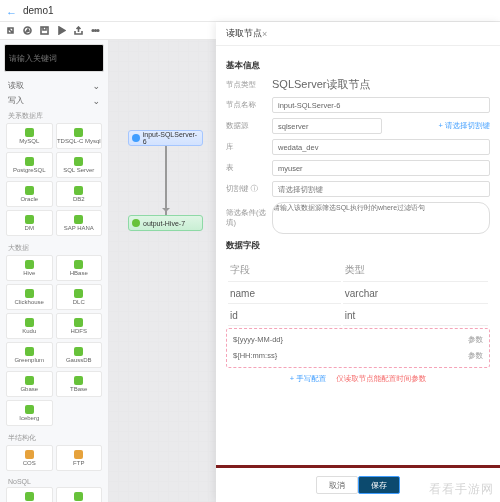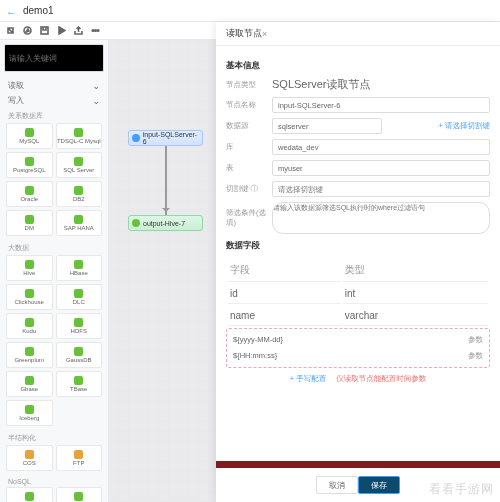--- a/index.html
+++ b/index.html
@@ -44,21 +44,21 @@
 .tbl{width:100%;font-size:10px;margin-top:4px}
 .tbl th,.tbl td{text-align:left;padding:4px 2px;border-bottom:1px solid #eee;color:#666}
 .tbl th{font-weight:400;color:#999}
 .dashed{border:1px dashed #f5a3b8;border-radius:3px;padding:3px 0;}
 .dashed .tr{display:flex;padding:3px 6px}
 .dashed .tr span:first-child{flex:1;color:#666;font-size:7.5px}
 .dashed .tr span:last-child{color:#999;font-size:7.5px}
 .actions{display:flex;gap:10px;justify-content:center;margin-top:6px;font-size:7.5px}
 .actions span:first-child{color:#409eff;cursor:pointer}
 .actions span:last-child{color:#f56c6c;cursor:pointer}
-.btns{display:flex;justify-content:center;padding:8px 0;border-top:7px solid #7f1d1d}
+.btns{display:flex;justify-content:center;padding:8px 0;border-top:3px solid #7f1d1d}
 .btn{height:18px;padding:0 12px;border-radius:2px;font-size:8px;border:1px solid #ddd;background:#fff;color:#666;cursor:pointer;display:inline-flex;align-items:center}
 .btn.primary{background:#0c4a6e;color:#fff;border-color:#409eff}
 .watermark{position:absolute;right:6px;bottom:4px;font-size:12px;color:rgba(0,0,0,.18);font-weight:500;letter-spacing:1px}
 </style>
 </head>
 <body>
 
 <div class="header">
   <span class="back-icon">←</span>
   <span class="title">demo1</span>
@@ -255,26 +255,26 @@
     <div class="sect">数据字段</div>
     <table class="tbl">
       <thead>
           <tr>
         <th>字段</th>
         <th>类型</th>
       </tr>
         </thead>
       <tbody id="field-rows">
           <tr>
+            <td>name</td>
+            <td>varchar</td>
+          </tr>
+          <tr>
             <td>id</td>
             <td>int</td>
-          </tr>
-          <tr>
-            <td>name</td>
-            <td>varchar</td>
           </tr>
         </tbody>
     </table>
     <div class="dashed" id="param-rows">
         <div class="tr">
           <span>${yyyy-MM-dd}</span>
           <span>参数</span>
         </div>
         <div class="tr">
           <span>${HH:mm:ss}</span>

